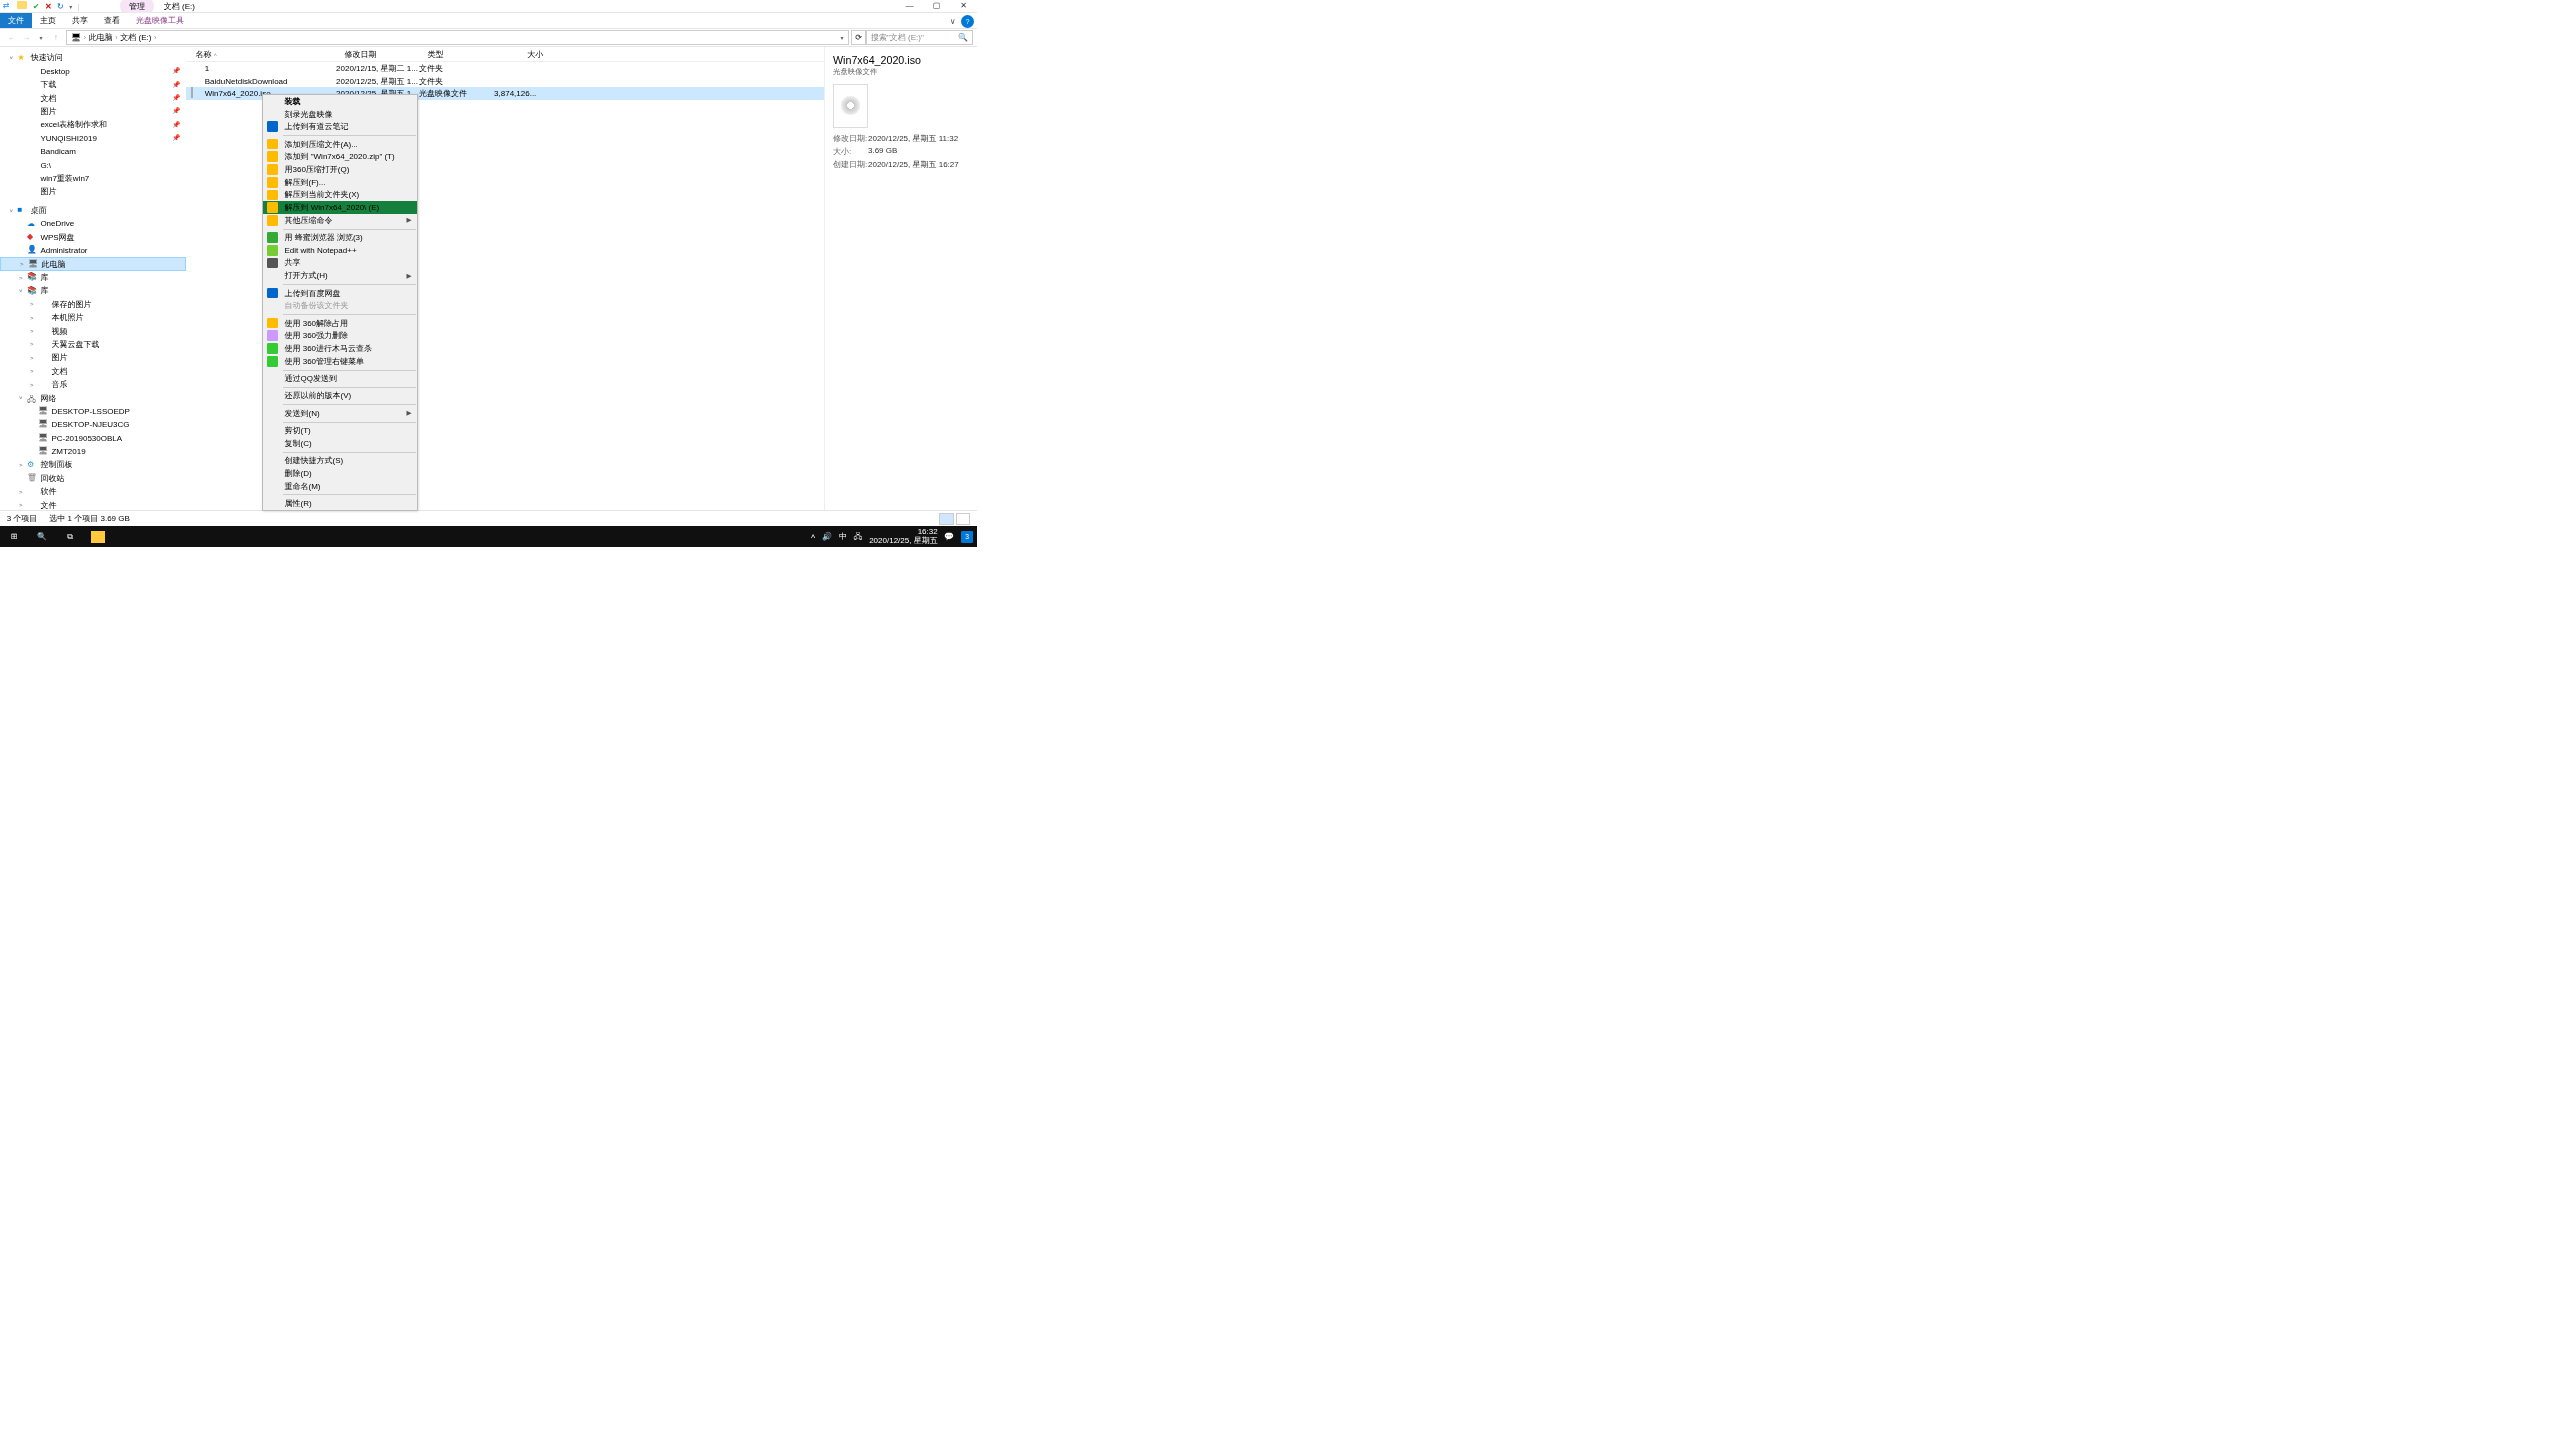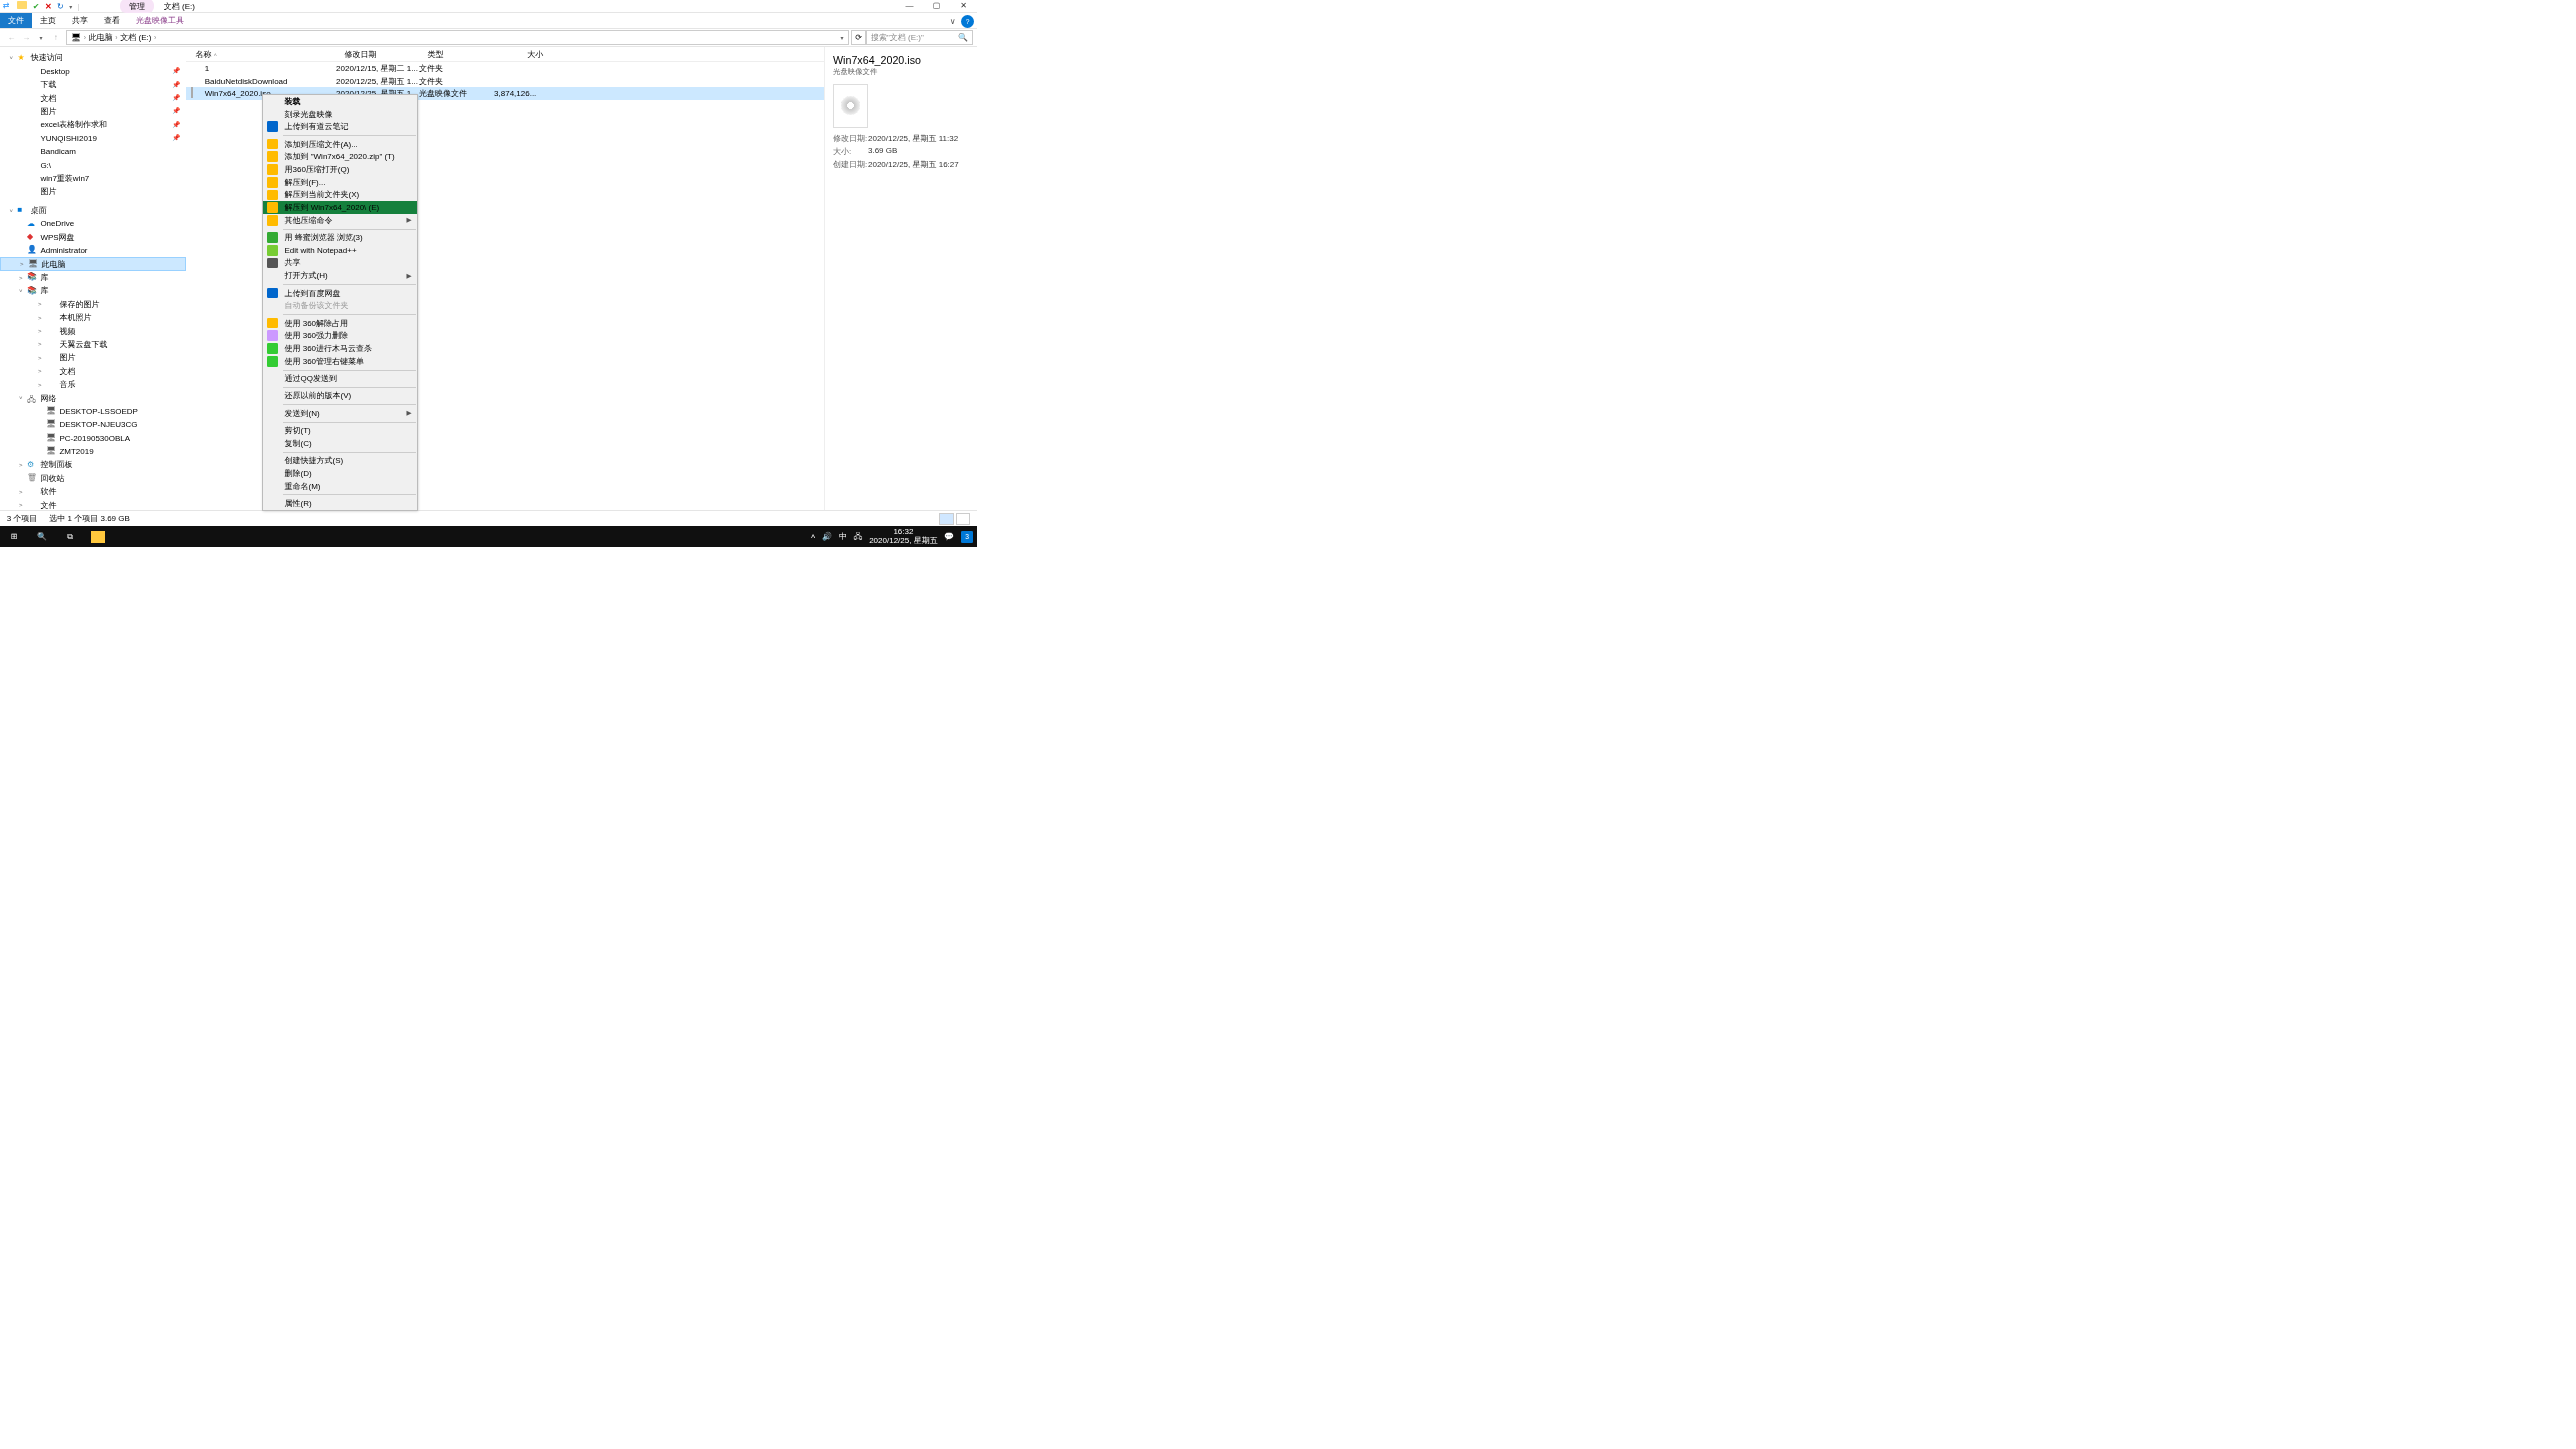--- a/index.html
+++ b/index.html
@@ -28,21 +28,21 @@
 .search-box{width:107px;border:0.7px solid #ccc;height:14.8px;display:flex;align-items:center;padding:0 4px;color:#888;}
 .search-icon{margin-left:auto;}
 .body-area{display:flex;height:463px;}
 .nav-pane{width:186px;overflow-y:auto;padding-top:4px;}
 .tree-item{display:flex;align-items:center;height:13.4px;padding-left:9.4px;cursor:default;position:relative;}
 .tree-item.selected{background:#cce8ff;border:0.7px solid #99d1ff;}
 .tree-item .exp{width:8px;font-size:6px;color:#666;}
 .tree-item .ico{width:10.7px;height:10.7px;margin-right:2.7px;display:inline-block;}
 .tree-item.l0{padding-left:9.4px;}
 .tree-item.l1{padding-left:19px;}
-.tree-item.l2{padding-left:38px;}
+.tree-item.l2{padding-left:30px;}
 .pin{position:absolute;right:5.4px;color:#888;font-size:6.7px;}
 .folder-ico{background:#ffd96b;width:10px;height:8px;border-radius:0.7px;}
 .star-ico{color:#ffb900;}
 .file-list{flex:1;position:relative;}
 .list-header{display:flex;height:14.8px;align-items:center;border-bottom:0.7px solid #eee;}
 .col{padding-left:9.4px;}
 .col-name{width:149px;}
 .col-date{width:83px;}
 .col-type{width:75px;}
 .col-size{width:57px;text-align:right;padding-right:6.7px;}
@@ -63,21 +63,21 @@
 .dp-label{width:35px;color:#666;}
 .dp-val{color:#333;}
 .status-bar{height:16px;border-top:0.7px solid #e5e5e5;display:flex;align-items:center;padding:0 6.7px;}
 .view-toggle{margin-left:auto;display:flex;gap:1.3px;}
 .vt{width:14.8px;height:12px;border:0.7px solid #ccc;}
 .vt.active{background:#d0e7ff;}
 .taskbar{height:21.5px;background:#101010;display:flex;align-items:center;color:#fff;}
 .tb-btn{width:28px;height:21.5px;text-align:center;line-height:21.5px;}
 .tb-explorer{background:#ffc83d;width:14.8px;height:12px;margin:4.7px 6.7px;}
 .tray{margin-left:auto;display:flex;align-items:center;gap:6.7px;padding-right:4px;font-size:7.4px;}
-.clock{text-align:center;line-height:8.7px;}
+.clock{text-align:right;line-height:8.7px;}
 .context-menu{position:absolute;left:262px;top:94px;width:156px;background:#f0f0f0;border:0.7px solid #bbb;box-shadow:1.3px 1.3px 2.7px rgba(0,0,0,.25);}
 .cm-item{height:12.7px;display:flex;align-items:center;padding-left:21.5px;position:relative;}
 .cm-item.hover{background:#15803d;}
 .cm-item.disabled{color:#999;}
 .cm-sep{height:0.7px;background:#ccc;margin:2px 1.3px 2px 20px;}
 .cm-ico{position:absolute;left:4px;width:10.7px;height:10.7px;}
 .cm-sub{position:absolute;right:5.4px;font-size:6.7px;color:#555;}
 .notif-badge{background:#0078d7;width:12px;height:12px;border-radius:1.3px;text-align:center;line-height:12px;font-size:6.7px;}
 .file-ico{width:9.4px;height:10.7px;background:#fff;border:0.7px solid #aaa;}
 </style>

